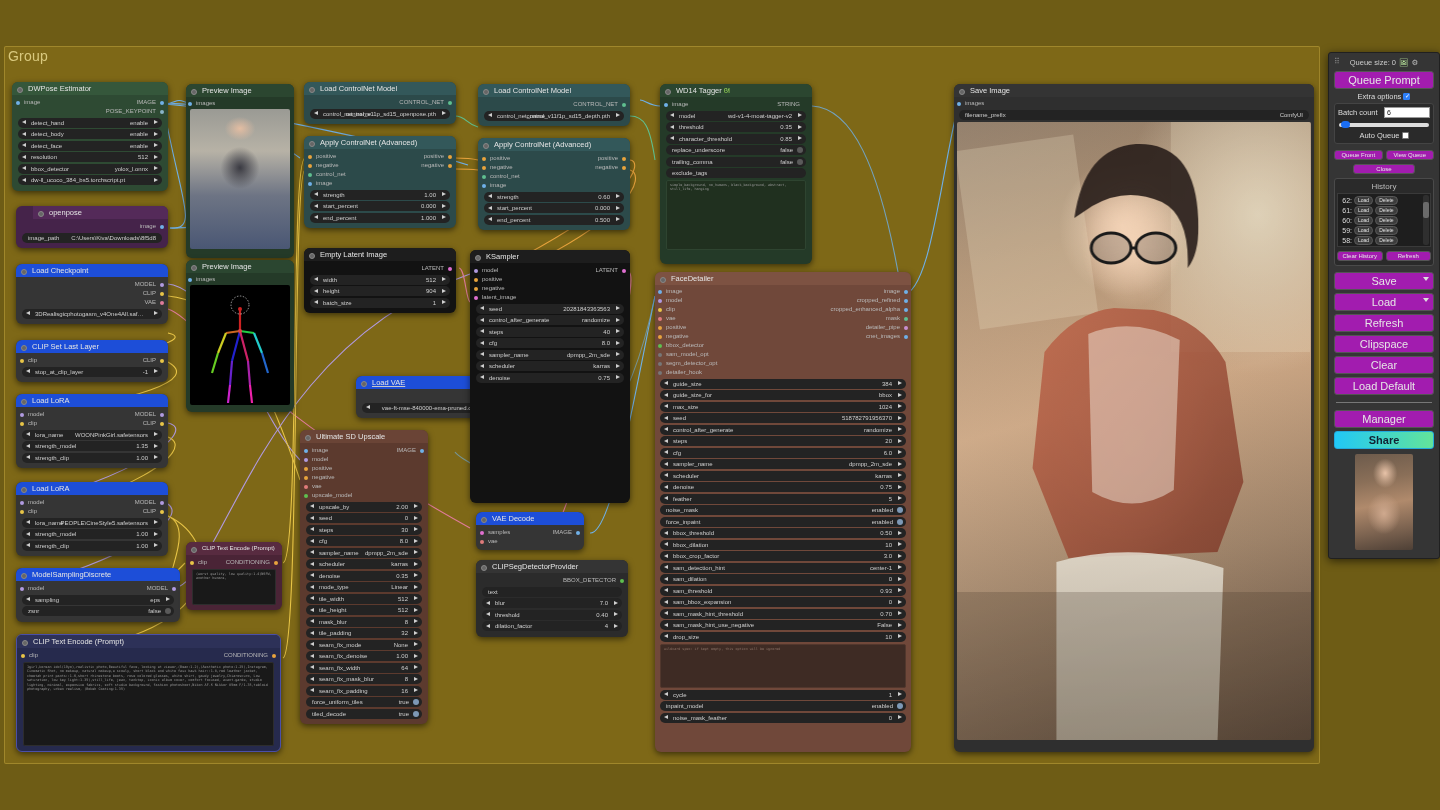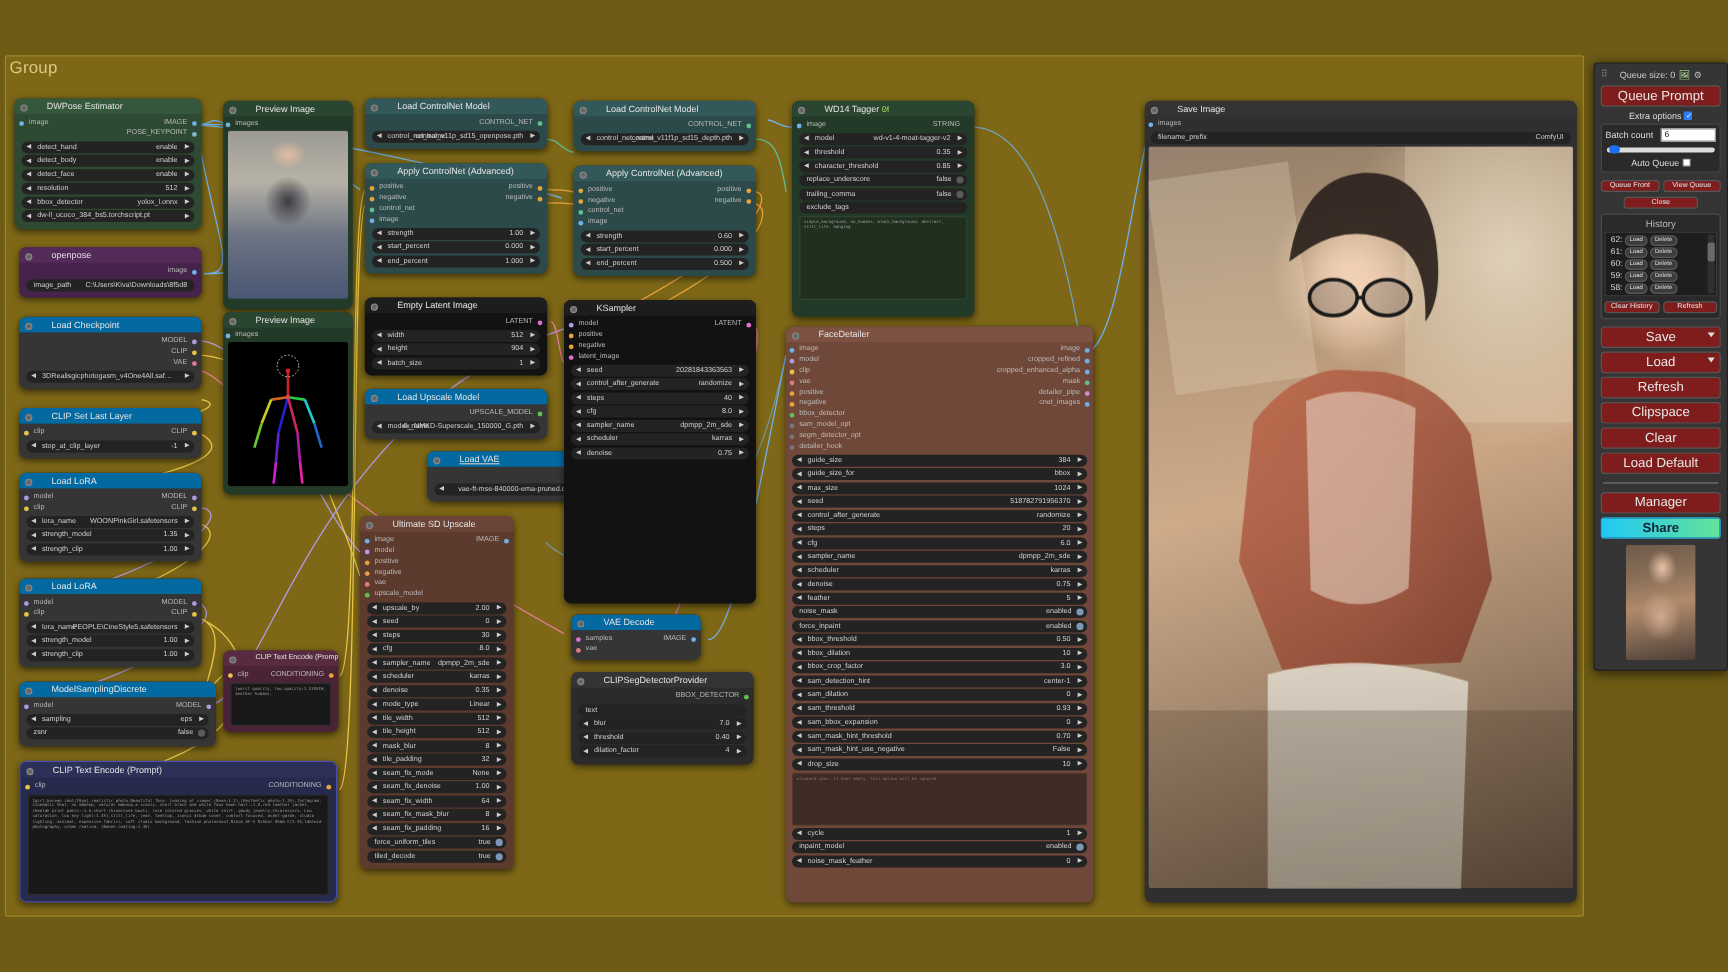--- a/index.html
+++ b/index.html
@@ -29,21 +29,21 @@
     position:absolute;
     border-radius:6px;
     background:#353535;
     box-shadow:0 2px 6px rgba(0,0,0,0.55);
     overflow:hidden;
     font-size:6px;
     color:#c9c9c9;
   }
   .node .title {
     height:13px; line-height:13px;
-    padding-left:27px;
+    padding-left:16px;
     font-size:7.5px;
     color:#e4e4e4;
     position:relative;
     white-space:nowrap;
   }
   .node .title:before {
     content:""; position:absolute; left:5px; top:4.5px;
     width:4px; height:4px; border-radius:50%;
     background:#666; border:1px solid #888;
   }
@@ -97,23 +97,23 @@
   }
 
   
   .n-green  { background:#2e4a33; }
   .n-green  .title { background:#35573b; }
   .n-greenDark { background:#243a28; }
   .n-greenDark .title { background:#2b4630; }
   .n-teal   { background:#2c4a4a; }
   .n-teal   .title { background:#33585a; }
   .n-purple { background:#45234a; }
-  .n-purple .title { background:#542a59; }
+  .n-purple .title { background:#542a59;margin-left:17px; }
   .n-dark   { background:#353535; }
-  .n-dark   .title { background:#0369a1; }
+  .n-dark   .title { background:#1d4ed8; }
   .n-black  { background:#121212; }
   .n-black  .title { background:#1d1d1d; }
   .n-brown  { background:#5c3a2e; }
   .n-brown  .title { background:#6a4436; }
   .n-brown2 { background:#70483a; }
   .n-brown2 .title { background:#7d5242; }
   .n-navy   { background:#262a4d; border:1px solid #4a4fa8; }
   .n-navy   .title { background:#2d3158; }
   .n-maroon { background:#4a2436; }
   .n-maroon .title { background:#582b40; }
@@ -125,21 +125,21 @@
   
   #menu {
     position:absolute; right:0; top:52px; width:112px;
     background:#353535; border:1px solid #202020; border-radius:3px;
     padding:4px 5px 8px 5px; color:#ddd; font-size:8px;
     box-shadow:0 2px 10px rgba(0,0,0,0.6);
   }
   #menu .qrow { display:flex; align-items:center; justify-content:center; gap:3px; height:11px; font-size:7.5px; color:#ccc;}
   #menu .drag { position:absolute; left:5px; top:4px; color:#888; font-size:8px; letter-spacing:-1px;}
   .mbtn {
-    display:block; width:100%; background:#7f1d1d; border:1px solid #555;
+    display:block; width:100%; background:#a21caf; border:1px solid #555;
     border-radius:3px; color:#e6e6e6; text-align:center;
     font-size:11px; padding:2px 0; margin:3px 0; cursor:pointer;
   }
   .mbtn.small { font-size:6px; padding:1px 0; }
   .extra-box { background:#2a2a2a; border:1px solid #444; border-radius:3px; padding:3px; margin-top:2px;}
   .ck { width:7px;height:7px;display:inline-block;vertical-align:-1px;border:1px solid #777;background:#fff;border-radius:1px;}
   .ck.on { background:#2d7ff9; border-color:#2d7ff9; position:relative;}
   .ck.on:after{content:"✓"; color:#fff; font-size:6px; position:absolute; left:0.5px; top:-2px;}
   .row-center { text-align:center; font-size:7.5px; color:#ddd; }
   .numinput { width:46px; background:#fff; color:#111; border:1px solid #999; font-size:7px; height:11px; padding:0 2px;}
@@ -650,35 +650,20 @@
           </div>
         <div class="widget">
             <i class="arrL"></i>
             <span class="wl">batch_size</span>
             <span class="wv">1</span>
             <i class="arrR"></i>
           </div>
       </div>
     </div>
 
-    <div class="node n-dark" style="left:304px;top:324px;width:152px;">
-      <div class="title">Load Upscale Model</div>
-      <div class="body">
-        <div class="port">
-            <span class="pout">UPSCALE_MODEL</span>
-            <span class="dot r" style="background:#5fbf4f"></span>
-          </div>
-        <div class="widget">
-            <i class="arrL"></i>
-            <span class="wl">model_name</span>
-            <span class="wv" style="right:14px;">4x_NMKD-Superscale_150000_G.pth</span>
-            <i class="arrR"></i>
-          </div>
-      </div>
-    </div>
 
     <div class="node n-dark" style="left:356px;top:376px;width:152px;text-decoration:underline;">
       <div class="title">Load VAE</div>
       <div class="body">
         <div class="port">
             <span class="pout">VAE</span>
             <span class="dot r" style="background:#e07b7b"></span>
           </div>
         <div class="widget">
             <i class="arrL"></i>

